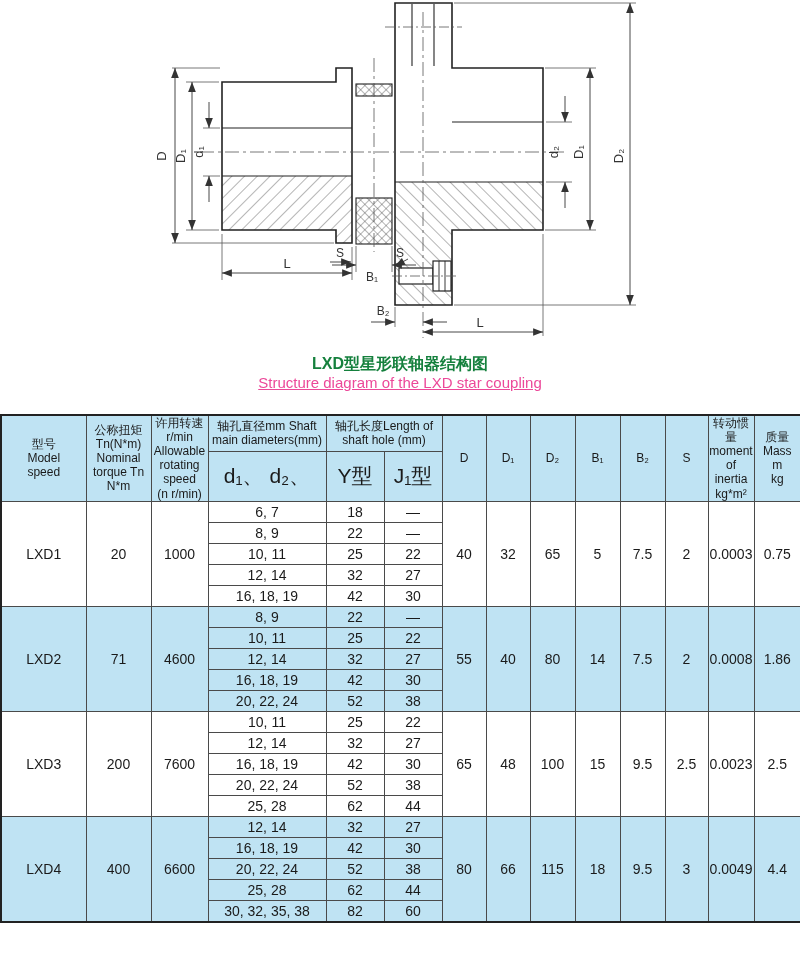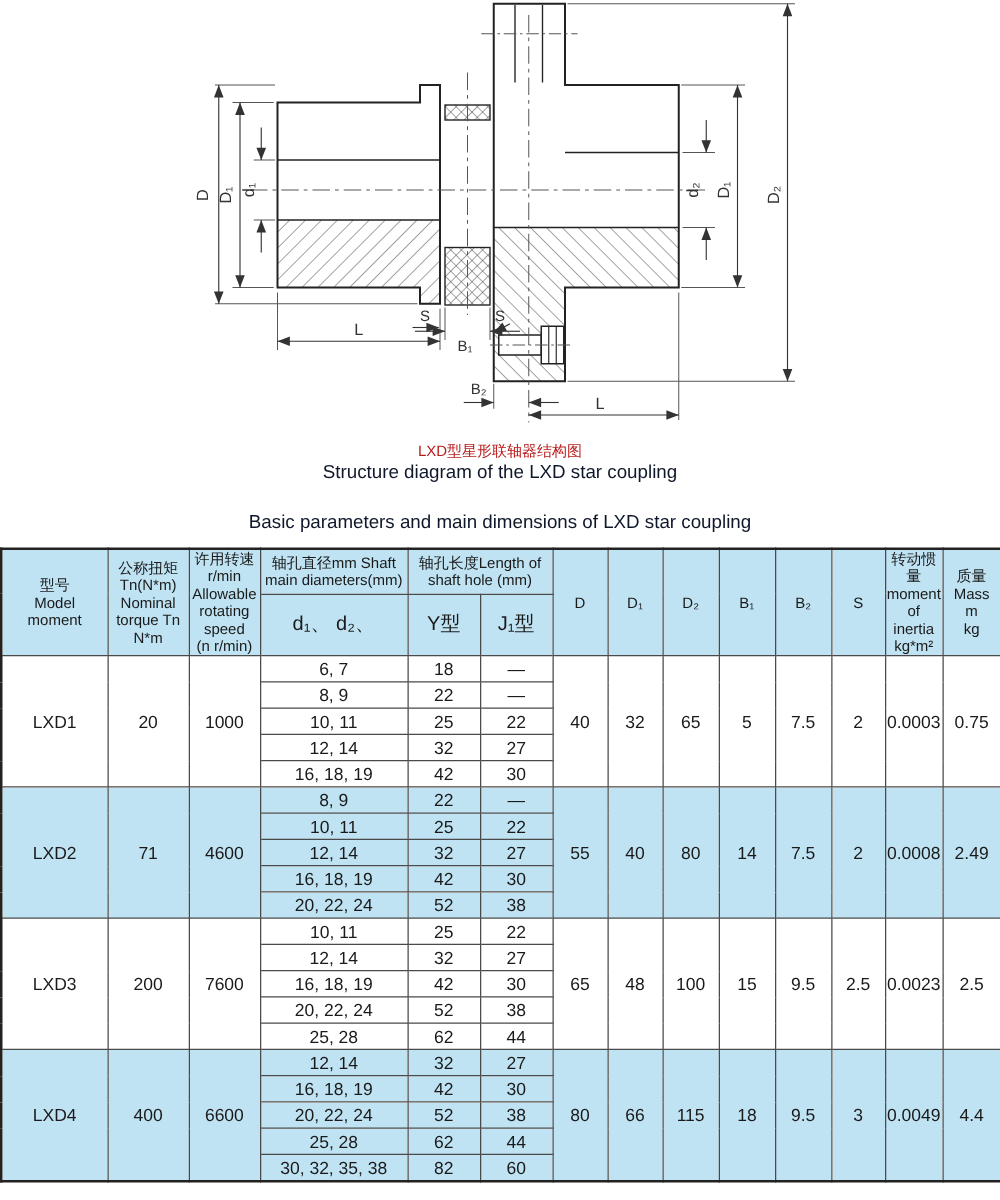--- a/index.html
+++ b/index.html
@@ -5,28 +5,28 @@
   html,body{margin:0;padding:0;background:#fff;}
   body{width:800px;height:960px;font-family:"Liberation Sans",sans-serif;color:#1a1a1a;overflow:hidden;}
   .page{width:800px;height:960px;position:relative;background:#fff;}
   
   .diagram-wrap{width:800px;height:348px;}
   svg text{font-family:"Liberation Sans",sans-serif;fill:#333;}
   
   .caption-block{text-align:center;line-height:1.25;}
   .caption-block.first{margin-top:6px;}
   .caption-block.second{margin-top:21px;}
-  .cap-zh{font-size:12px;color:#b91c1c;}
-  .cap-en{font-size:15px;color:#0f172a;}
+  .cap-zh{font-size:16px;color:#15803d;font-weight:bold;}
+  .cap-en{font-size:15px;color:#ec4899;text-decoration:underline;}
   
   table.spec{border-collapse:collapse;width:800px;table-layout:fixed;margin-top:10px;border:2px solid #222;}
   table.spec th,table.spec td{border:1px solid #4a4a4a;text-align:center;vertical-align:middle;padding:0;overflow:hidden;}
   table.spec thead th{background:var(--hl,#bfe3f3);font-weight:normal;font-size:12px;line-height:1.18;white-space:pre-line;}
   table.spec thead tr.h1 th{height:30px;}
-  table.spec thead tr.h2 th{height:42px;font-size:16px;}
+  table.spec thead tr.h2 th{height:42px;font-size:21px;}
   th.tl{text-align:left;vertical-align:top;padding:2px 3px;}
   th.ml{text-align:left;padding-left:10px;font-size:13px;vertical-align:middle;}
   th.dim{font-size:14px;}
   table.spec tbody td{font-size:14px;height:20px;background:#fff;}
   table.spec tbody tr.shaded td{background:var(--hl,#bfe3f3);}
   td.d-col{text-align:left;padding-left:10px;margin-left:28px;}
 </style>
 </head>
 <body>
 
@@ -140,21 +140,20 @@
         <text x="480" y="327" text-anchor="middle">L</text>
       </g>
     </svg>
   </div>
 
   <div class="caption-block first">
     <div class="cap-zh">LXD型星形联轴器结构图</div>
     <div class="cap-en">Structure diagram of the LXD star coupling</div>
   </div>
   <div class="caption-block second">
-    <div class="cap-en">Basic parameters and main dimensions of LXD star coupling</div>
   </div>
 
   <table class="spec">
     <colgroup>
       <col style="width:85px">
         <col style="width:65px">
         <col style="width:57px">
       <col style="width:118px">
         <col style="width:58px">
         <col style="width:58px">
@@ -164,21 +163,21 @@
       <col style="width:45px">
         <col style="width:45px">
         <col style="width:43px">
       <col style="width:46px">
         <col style="width:47px">
     </colgroup>
     <thead>
       <tr class="h1">
         <th rowspan="2" class="ml">型号
 Model
-moment</th>
+speed</th>
         <th rowspan="2" class="tl">公称扭矩
 Tn(N*m)
 Nominal
 torque Tn
 N*m</th>
         <th rowspan="2" class="tl">许用转速
 r/min
 Allowable
 rotating
 speed
@@ -253,21 +252,21 @@
           <td class="d-col">8, 9</td>
           <td>22</td>
           <td>—</td>
           <td rowspan="5">55</td>
           <td rowspan="5">40</td>
           <td rowspan="5">80</td>
           <td rowspan="5">14</td>
           <td rowspan="5">7.5</td>
           <td rowspan="5">2</td>
           <td rowspan="5">0.0008</td>
-          <td rowspan="5">2.49</td>
+          <td rowspan="5">1.86</td>
         </tr>
         <tr class="shaded">
           <td class="d-col">10, 11</td>
           <td>25</td>
           <td>22</td>
         </tr>
         <tr class="shaded">
           <td class="d-col">12, 14</td>
           <td>32</td>
           <td>27</td>

